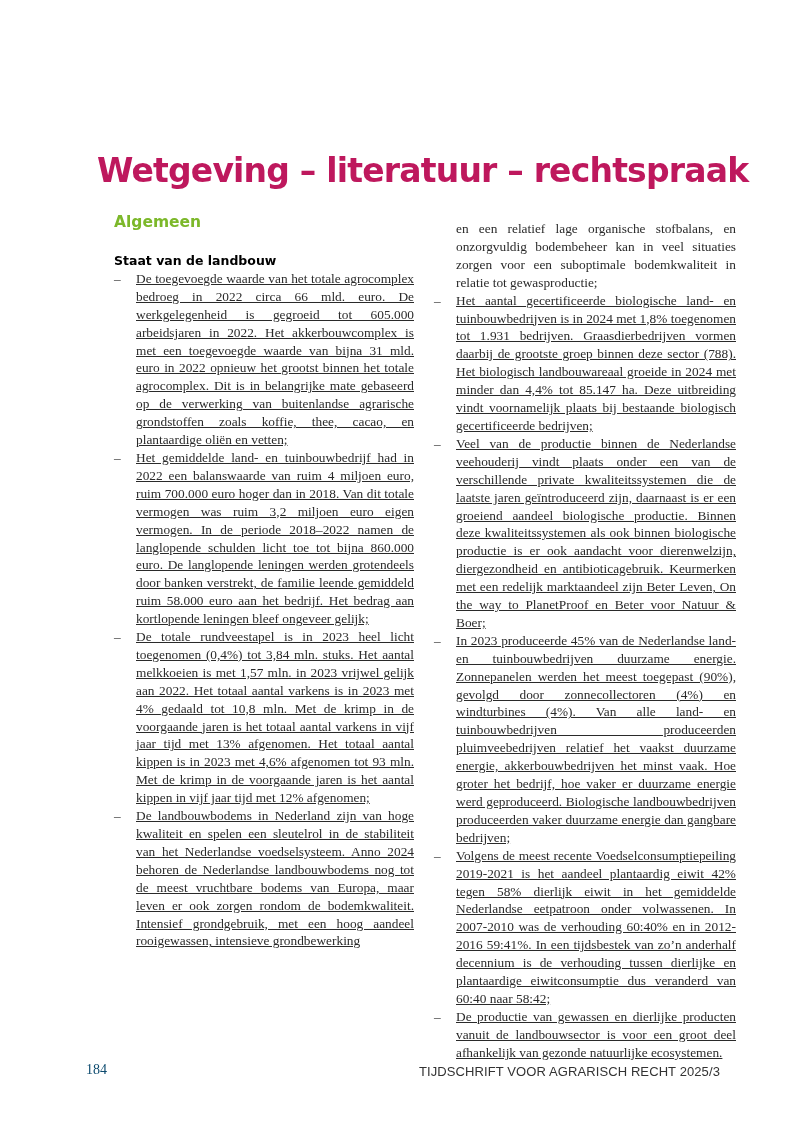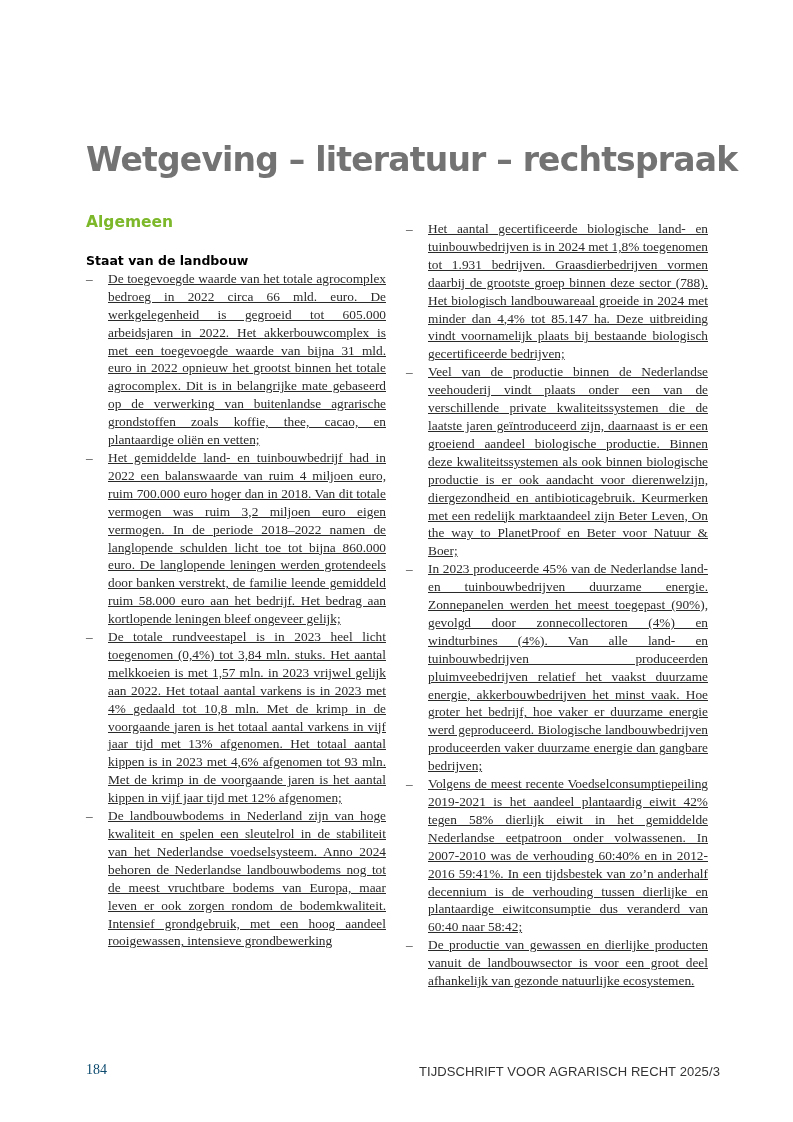--- a/index.html
+++ b/index.html
@@ -1,24 +1,24 @@
 <!DOCTYPE html>
 <html><head>
 <meta charset="utf-8">
 <style>
   html, body { margin: 0; padding: 0; background: #ffffff; }
   body { width: 793px; height: 1122px; position: relative; overflow: hidden; }
   .page-title {
     position: absolute; left: 86px; top: 140px;
     font-family: "DejaVu Sans", sans-serif; font-weight: bold;
-    font-size: 33px; letter-spacing: -0.8px; color: #737373; margin: 0;
+    font-size: 33px; letter-spacing: -0.8px; color: #be185d; margin: 11px;
     white-space: nowrap;
   }
   .col { position: absolute; top: 212px; width: 300px;
-    font-family: "Liberation Serif", serif; font-size: 13.35px; line-height: 17.9px; color: #2a2a2a; }
+    font-family: "Liberation Serif", serif; font-size: 13.35px; line-height: 17.9px; color: #2a2a2a; margin-left: 28px; }
   .col-left { left: 86px; }
   .col-right { left: 406px; width: 302px; top: 220px; }
   .section-heading {
     font-family: "DejaVu Sans", sans-serif; font-weight: bold; font-size: 15.5px;
     color: #7cb82a; margin: 0 0 20px 0; line-height: 20px;
   }
   .sub-heading {
     font-family: "DejaVu Sans", sans-serif; font-weight: bold; font-size: 12.5px;
     color: #000000; margin: 0; line-height: 17.9px;
   }
@@ -41,20 +41,21 @@
   <h3 class="sub-heading">Staat van de landbouw</h3>
   <ul>
     <li>De toegevoegde waarde van het totale agrocomplex bedroeg in 2022 circa 66 mld. euro. De werkgelegenheid is gegroeid tot 605.000 arbeidsjaren in 2022. Het akkerbouwcomplex is met een toegevoegde waarde van bijna 31 mld. euro in 2022 opnieuw het grootst binnen het totale agrocomplex. Dit is in belangrijke mate gebaseerd op de verwerking van buitenlandse agrarische grondstoffen zoals koffie, thee, cacao, en plantaardige oliën en vetten;</li>
     <li>Het gemiddelde land- en tuinbouwbedrijf had in 2022 een balanswaarde van ruim 4 miljoen euro, ruim 700.000 euro hoger dan in 2018. Van dit totale vermogen was ruim 3,2 miljoen euro eigen vermogen. In de periode 2018–2022 namen de langlopende schulden licht toe tot bijna 860.000 euro. De langlopende leningen werden grotendeels door banken verstrekt, de familie leende gemiddeld ruim 58.000 euro aan het bedrijf. Het bedrag aan kortlopende leningen bleef ongeveer gelijk;</li>
     <li>De totale rundveestapel is in 2023 heel licht toegenomen (0,4%) tot 3,84 mln. stuks. Het aantal melkkoeien is met 1,57 mln. in 2023 vrijwel gelijk aan 2022. Het totaal aantal varkens is in 2023 met 4% gedaald tot 10,8 mln. Met de krimp in de voorgaande jaren is het totaal aantal varkens in vijf jaar tijd met 13% afgenomen. Het totaal aantal kippen is in 2023 met 4,6% afgenomen tot 93 mln. Met de krimp in de voorgaande jaren is het aantal kippen in vijf jaar tijd met 12% afgenomen;</li>
     <li>De landbouwbodems in Nederland zijn van hoge kwaliteit en spelen een sleutelrol in de stabiliteit van het Nederlandse voedselsysteem. Anno 2024 behoren de Nederlandse landbouwbodems nog tot de meest vruchtbare bodems van Europa, maar leven er ook zorgen rondom de bodemkwaliteit. Intensief grondgebruik, met een hoog aandeel rooigewassen, intensieve grondbewerking</li>
   </ul>
 </div>
 
 <div class="col col-right">
+  <p class="cont">en een relatief lage organische stofbalans, en onzorgvuldig bodembeheer kan in veel situaties zorgen voor een suboptimale bodemkwaliteit in relatie tot gewasproductie;</p>
   <ul>
     <li>Het aantal gecertificeerde biologische land- en tuinbouwbedrijven is in 2024 met 1,8% toegenomen tot 1.931 bedrijven. Graasdierbedrijven vormen daarbij de grootste groep binnen deze sector (788). Het biologisch landbouwareaal groeide in 2024 met minder dan 4,4% tot 85.147 ha. Deze uitbreiding vindt voornamelijk plaats bij bestaande biologisch gecertificeerde bedrijven;</li>
     <li>Veel van de productie binnen de Nederlandse veehouderij vindt plaats onder een van de verschillende private kwaliteitssystemen die de laatste jaren geïntroduceerd zijn, daarnaast is er een groeiend aandeel biologische productie. Binnen deze kwaliteitssystemen als ook binnen biologische productie is er ook aandacht voor dierenwelzijn, diergezondheid en antibioticagebruik. Keurmerken met een redelijk marktaandeel zijn Beter Leven, On the way to PlanetProof en Beter voor Natuur &amp; Boer;</li>
     <li>In 2023 produceerde 45% van de Nederlandse land- en tuinbouwbedrijven duurzame energie. Zonnepanelen werden het meest toegepast (90%), gevolgd door zonnecollectoren (4%) en windturbines (4%). Van alle land- en tuinbouwbedrijven produceerden pluimveebedrijven relatief het vaakst duurzame energie, akkerbouwbedrijven het minst vaak. Hoe groter het bedrijf, hoe vaker er duurzame energie werd geproduceerd. Biologische landbouwbedrijven produceerden vaker duurzame energie dan gangbare bedrijven;</li>
     <li>Volgens de meest recente Voedselconsumptiepeiling 2019-2021 is het aandeel plantaardig eiwit 42% tegen 58% dierlijk eiwit in het gemiddelde Nederlandse eetpatroon onder volwassenen. In 2007-2010 was de verhouding 60:40% en in 2012-2016 59:41%. In een tijdsbestek van zo’n anderhalf decennium is de verhouding tussen dierlijke en plantaardige eiwitconsumptie dus veranderd van 60:40 naar 58:42;</li>
     <li>De productie van gewassen en dierlijke producten vanuit de landbouwsector is voor een groot deel afhankelijk van gezonde natuurlijke ecosystemen.</li>
   </ul>
 </div>
 
 <div class="footer-page">184</div>

